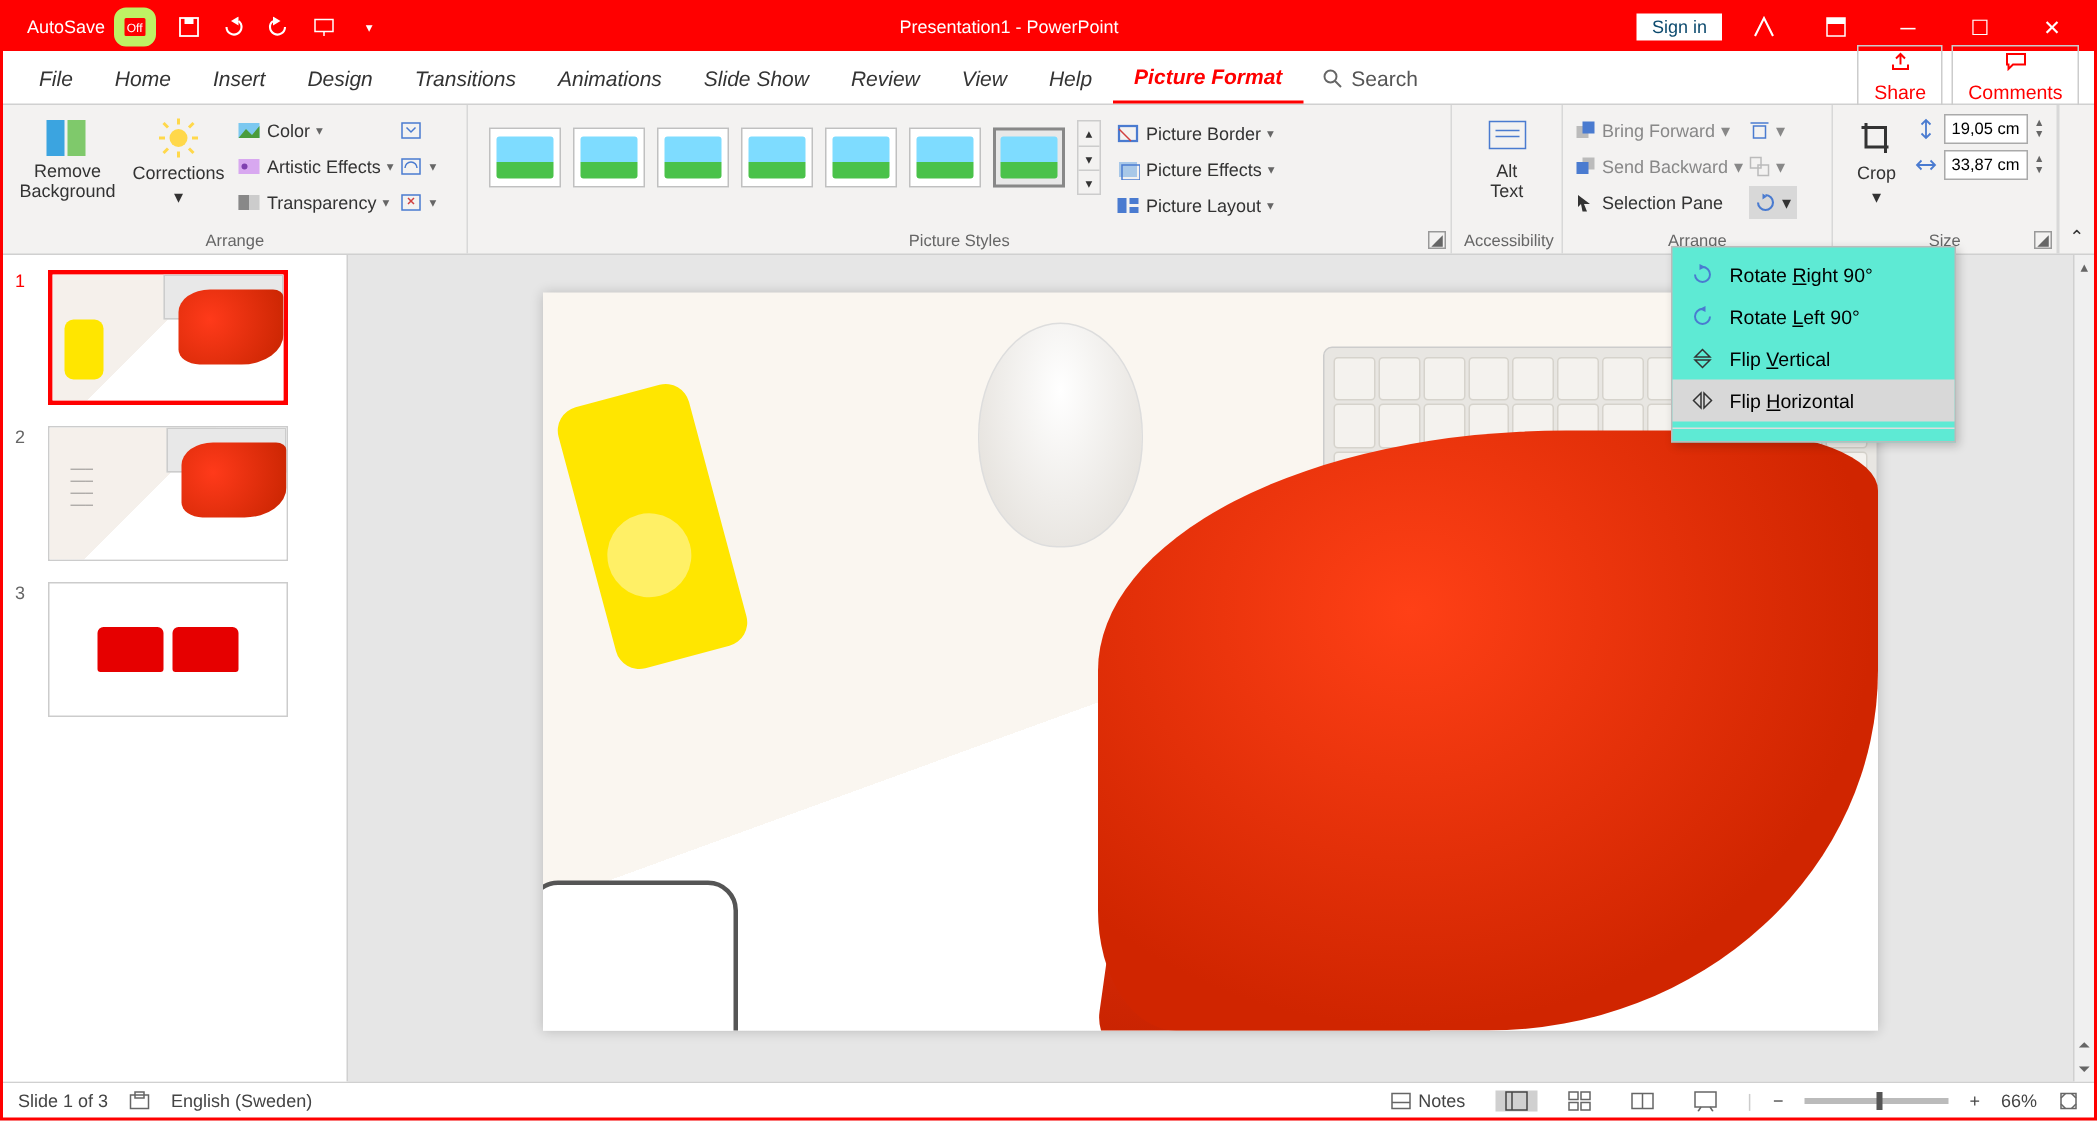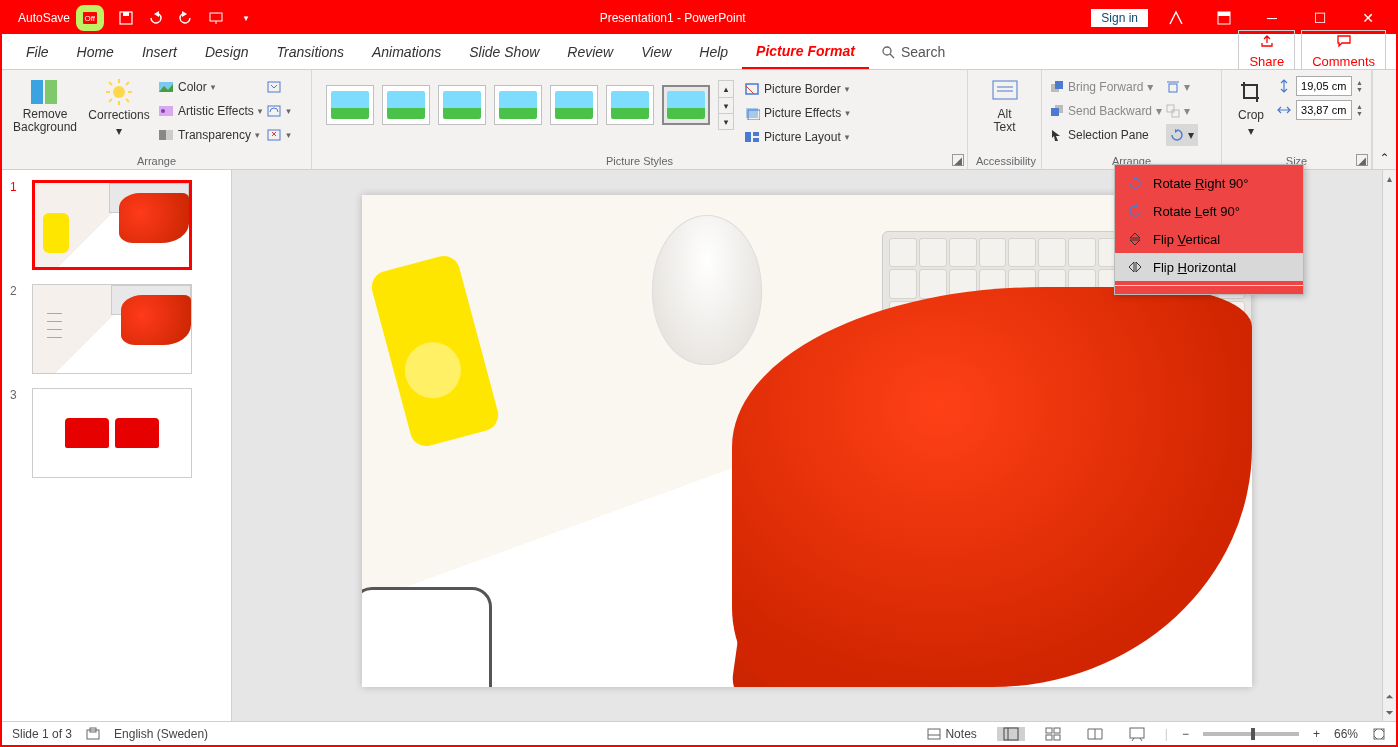--- a/index.html
+++ b/index.html
@@ -70,21 +70,21 @@
 .slide-canvas .keyboard{position:absolute;right:0;top:36px;width:370px;height:170px;background:#e8e6e2;border:1px solid #ccc;border-radius:6px;display:grid;grid-template-columns:repeat(12,1fr);grid-template-rows:repeat(5,1fr);gap:2px;padding:6px;}
 .slide-canvas .keyboard .key{background:#f4f2ee;border:1px solid #d6d3cc;border-radius:3px;}
 .slide-canvas .bighand{position:absolute;right:0;bottom:0;width:520px;height:400px;background:radial-gradient(ellipse at 40% 30%, #ff4016, #d02500 70%);border-radius:60% 20% 50% 10% / 40% 10% 60% 20%;}
 .slide-canvas .bighand2{position:absolute;right:280px;bottom:-40px;width:220px;height:360px;background:linear-gradient(#ff3d14,#c62200);border-radius:50% 40% 20% 20% / 30% 30% 10% 10%;transform:rotate(8deg);}
 .slide-canvas .phone{position:absolute;left:-10px;bottom:-20px;width:140px;height:120px;background:#fff;border:3px solid #555;border-radius:20px;}
 
 .vscroll{width:14px;background:#f0f0f0;border-left:1px solid #d0d0d0;display:flex;flex-direction:column;}
 .vscroll .arrow{height:16px;display:flex;align-items:center;justify-content:center;color:#666;font-size:10px;}
 .vscroll .track{flex:1;}
 
-.dropdown-menu { position: absolute; top: 164px; right: 94px; width: 190px; background: #ef4444; border: 1px solid #bbb; box-shadow: 2px 2px 6px rgba(0,0,0,0.2); z-index: 100; font-size: 13px; padding: 4px 0;}
+.dropdown-menu { position: absolute; top: 164px; right: 94px; width: 190px; background: #5eead4; border: 1px solid #bbb; box-shadow: 2px 2px 6px rgba(0,0,0,0.2); z-index: 100; font-size: 13px; padding: 4px 0;}
 .dropdown-menu .item { display: flex; align-items: center; gap: 10px; padding: 4px 12px; height: 28px;}
 .dropdown-menu .item.hover { background: #d8d8d8; }
 .dropdown-menu .sep { height: 1px; background: #ddd; margin: 4px 0;}
 .dropdown-menu .micon{width:16px;display:flex;justify-content:center;color:#4a7bd0;}
 .dropdown-menu .u{text-decoration:underline;}
 
 .statusbar { height: 24px; border-top: 1px solid #d0d0d0; display: flex; align-items: center; font-size: 12px; color: #444; padding: 0 10px; gap: 14px;}
 .statusbar .spacer { flex: 1; }
 .statusbar .sbtn { padding: 0 6px; display:flex;align-items:center;gap:4px;}
 .statusbar .sbtn.active{background:#d0d0d0;}

